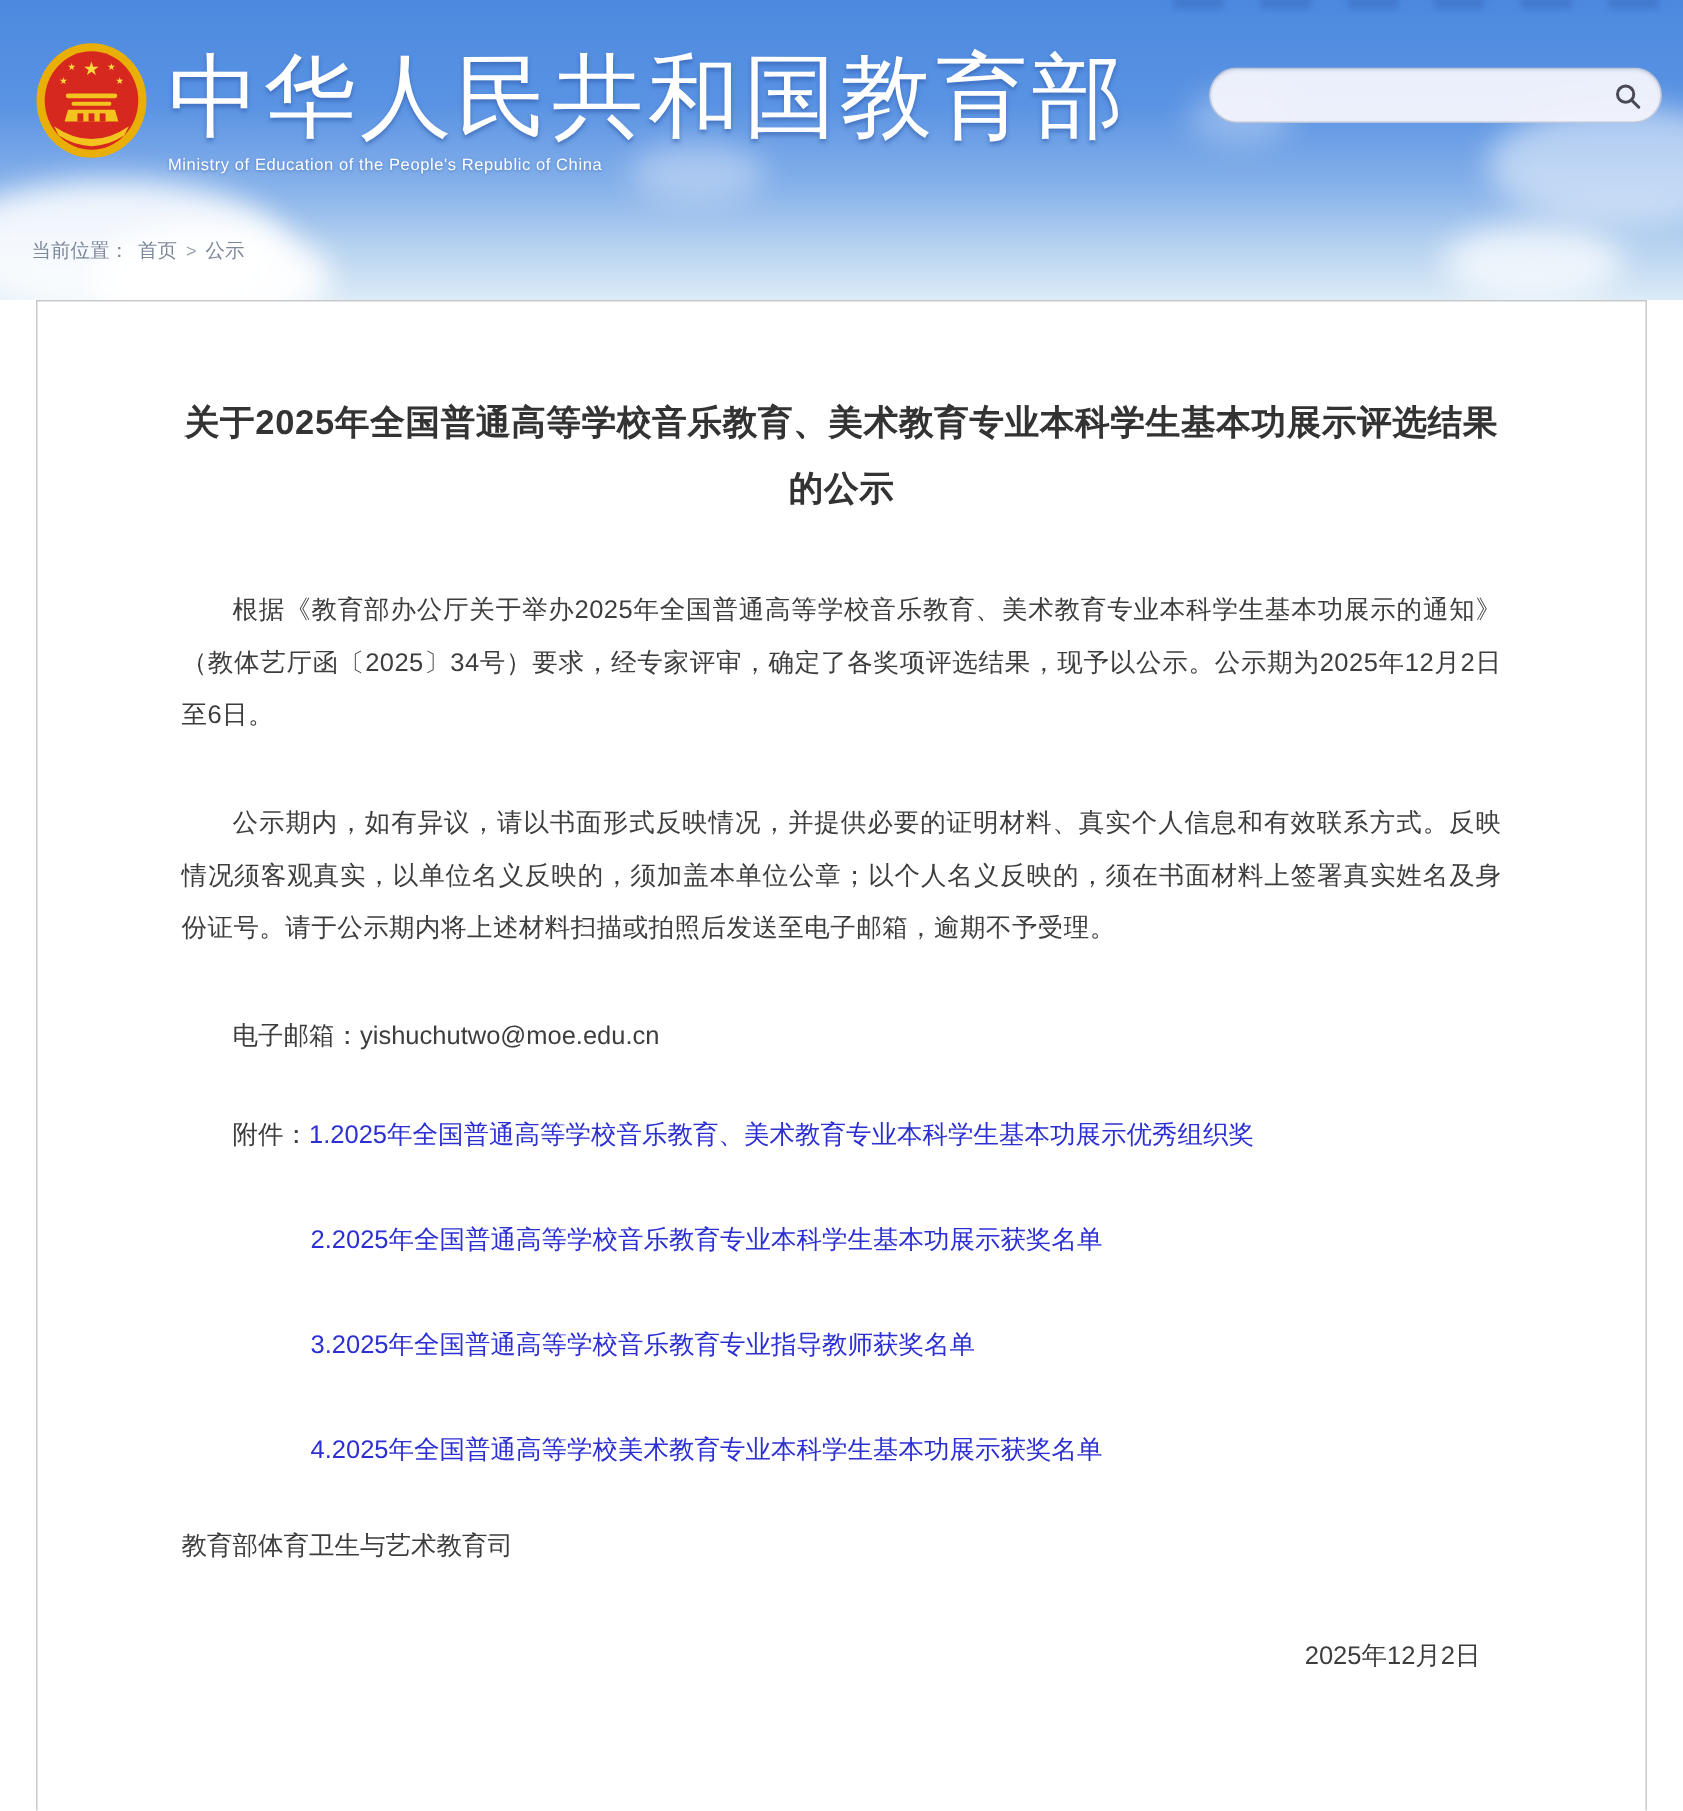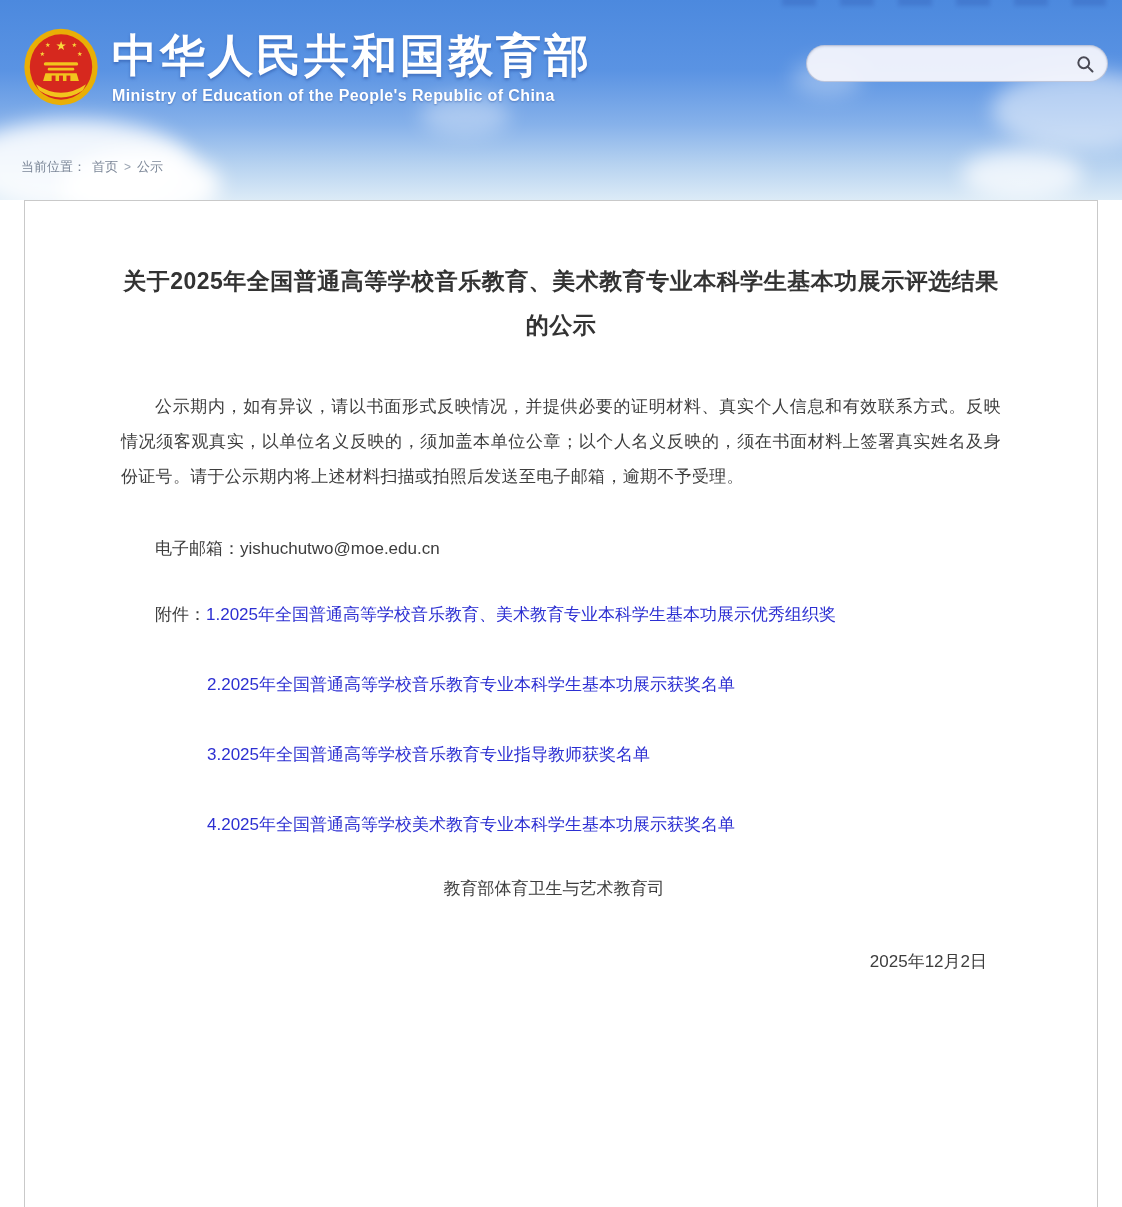--- a/index.html
+++ b/index.html
@@ -28,25 +28,25 @@
   .topnav-remnant {
     position: absolute; top: -6px; right: 10px; width: 330px; height: 12px;
     background: repeating-linear-gradient(90deg, rgba(30,60,150,0.35) 0 34px, rgba(30,60,150,0) 34px 58px);
     filter: blur(2px); opacity: 0.55;
   }
 
   .brand { position: absolute; left: 22px; top: 26px; display: flex; align-items: flex-start; }
   .emblem { width: 78px; height: 82px; flex: 0 0 auto; }
   .brand-text { margin-left: 12px; padding-top: 6px; }
   .site-title {
-    color: #ffffff; font-size: 45px; font-weight: bold; letter-spacing: 3px;
+    color: #ffffff; font-size: 61px; font-weight: normal; letter-spacing: 3px;
     text-shadow: 0 2px 3px rgba(40,80,160,0.55); line-height: 1.05; white-space: nowrap;
   }
   .site-subtitle {
-    color: #ffffff; font-size: 16px; font-weight: bold; letter-spacing: 0.4px;
+    color: #ffffff; font-size: 11px; font-weight: normal; letter-spacing: 0.4px;
     margin-top: 8px; text-shadow: 0 1px 2px rgba(40,80,160,0.5); white-space: nowrap;
   }
 
   .searchbar {
     position: absolute; right: 14px; top: 45px;
     width: 302px; height: 37px;
     background: rgba(243,244,252,0.95);
     border: 1px solid rgba(150,160,190,0.55);
     border-radius: 19px;
     display: flex; align-items: center;
@@ -82,21 +82,21 @@
     font-size: 17px; line-height: 35px; text-indent: 2em;
     margin-bottom: 37px; text-align: justify; letter-spacing: 0.3px;
   }
   .email-line { font-size: 17px; line-height: 35px; text-indent: 2em; margin-bottom: 26px; }
   .attachments { font-size: 17px; }
   .att-row { line-height: 36px; margin-bottom: 34px; display: block; }
   .att-row.first { text-indent: 2em; margin-top: 31px; }
   .att-row.rest { padding-left: calc(2em + 52px); }
   .att-label { color: #3d3d3d; }
   .att-link { color: #2c2fd2; text-decoration: none; cursor: pointer; }
-  .signature { text-align: center; padding-right: 14px; font-size: 17px; color: #3d3d3d; margin-top: 8px; }
+  .signature { text-align: left; padding-right: 14px; font-size: 17px; color: #3d3d3d; margin-top: 8px; }
   .docdate { text-align: right; padding-right: 14px; font-size: 17px; color: #3d3d3d; margin-top: 50px; }
 </style>
 </head>
 <body>
 
 <div class="sky">
   <div class="topnav-remnant"></div>
   <div class="cloud c1"></div>
   <div class="cloud c2"></div>
   <div class="cloud c3"></div>
@@ -142,20 +142,21 @@
     <a href="#">首页</a>
     <span class="crumb-sep">&gt;</span>
     <a href="#">公示</a>
   </div>
 </div>
 
 <div class="panel">
 
   <h1 class="article-title">关于2025年全国普通高等学校音乐教育、美术教育专业本科学生基本功展示评选结果的公示</h1>
 
+  <p class="para">根据《教育部办公厅关于举办2025年全国普通高等学校音乐教育、美术教育专业本科学生基本功展示的通知》（教体艺厅函〔2025〕34号）要求，经专家评审，确定了各奖项评选结果，现予以公示。公示期为2025年12月2日至6日。</p>
   <p class="para">公示期内，如有异议，请以书面形式反映情况，并提供必要的证明材料、真实个人信息和有效联系方式。反映情况须客观真实，以单位名义反映的，须加盖本单位公章；以个人名义反映的，须在书面材料上签署真实姓名及身份证号。请于公示期内将上述材料扫描或拍照后发送至电子邮箱，逾期不予受理。</p>
 
   <p class="email-line">
     <span>电子邮箱：</span><span>yishuchutwo@moe.edu.cn</span>
   </p>
 
   <div class="attachments">
     <div class="att-row first">
       <span class="att-label">附件：</span><a class="att-link" href="#">1.2025年全国普通高等学校音乐教育、美术教育专业本科学生基本功展示优秀组织奖</a>
     </div>

